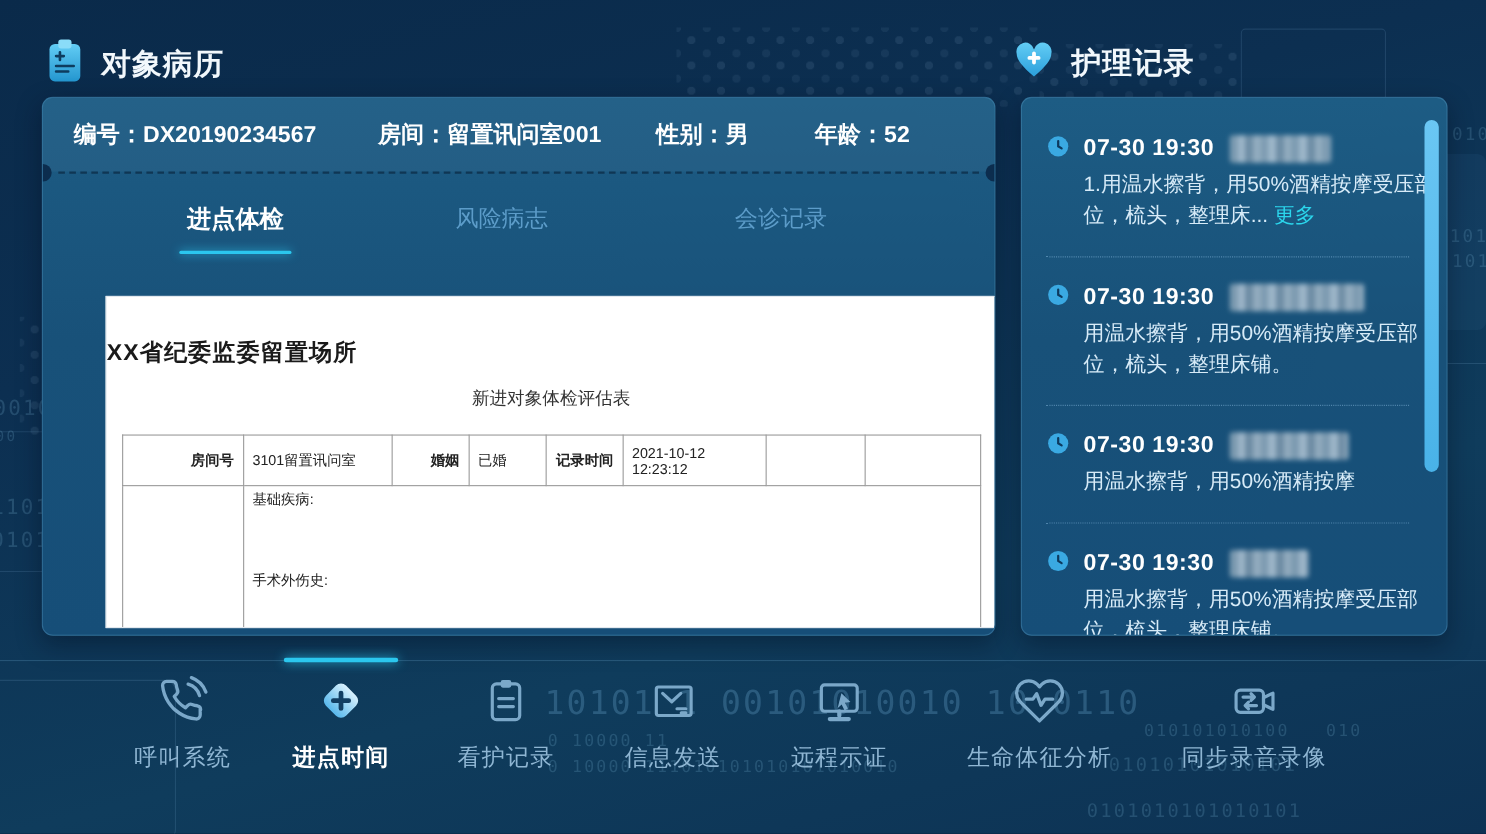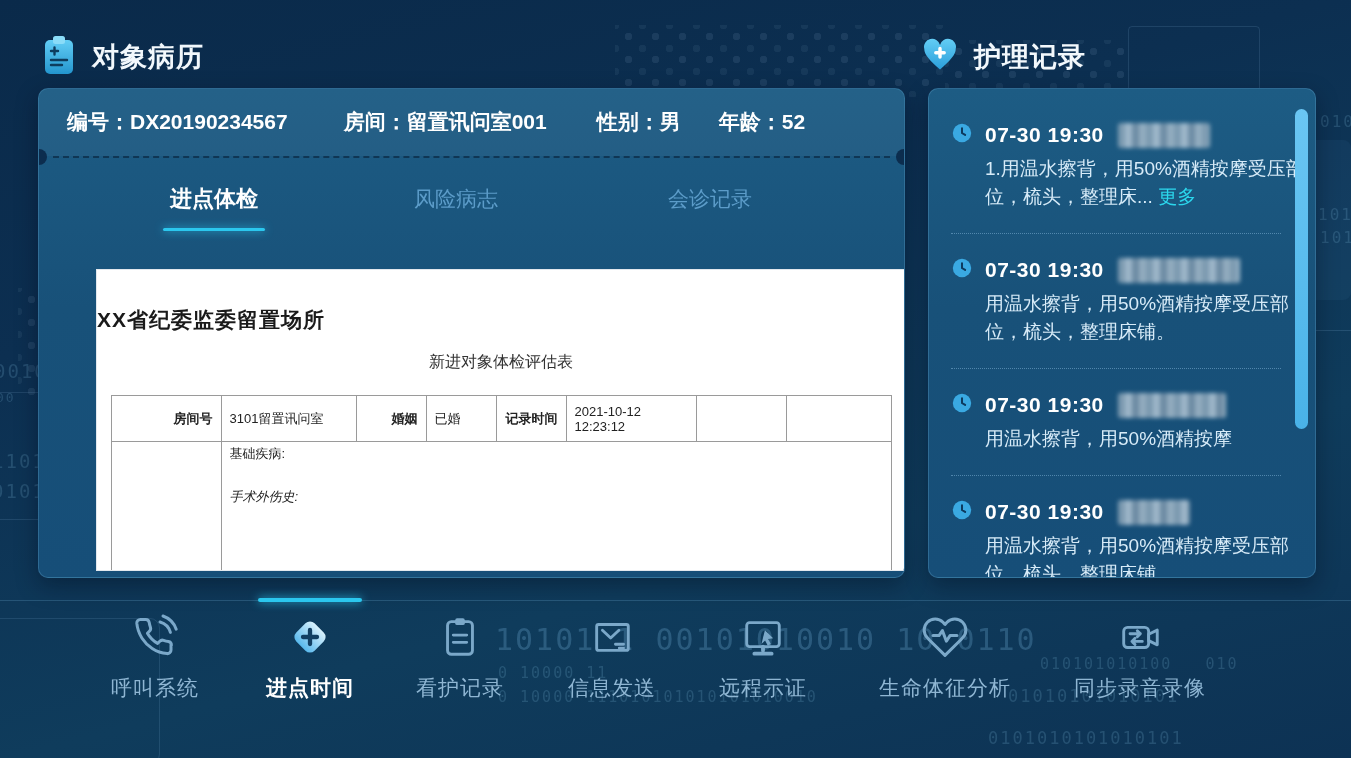--- a/index.html
+++ b/index.html
@@ -36,21 +36,21 @@
   .doc{position:absolute;left:57px;top:180px;width:810px;height:302px;background:#ffffff;
     border:1px solid #e2e8ee;overflow:hidden;}
   .doc-title{margin-top:36px;text-align:left;font-size:21px;font-weight:700;color:#1a1a1a;letter-spacing:1px;}
   .doc-sub{margin-top:18px;text-align:center;font-size:16px;color:#333333;}
   table.doc-table{margin:22px auto 0;border-collapse:collapse;width:780px;table-layout:fixed;}
   table.doc-table td{border:1px solid #9a9a9a;font-size:13px;color:#222;padding:3px 8px;vertical-align:middle;}
   td.lbl{font-weight:700;text-align:right;}
   td.val{text-align:left;}
   .doc-detail{padding:14px 8px 0 30px;vertical-align:top !important;}
   .doc-detail .dl1{font-size:13px;color:#222;}
-  .doc-detail .dl2{font-size:13px;color:#222;margin-top:25px;font-style:italic;}
+  .doc-detail .dl2{font-size:13px;color:#222;margin-top:56px;}
   
   .nurse-body{position:absolute;left:0;top:0;width:362px;padding:32px 0 0 22px;}
   .rec-head{display:flex;align-items:center;height:28px;}
   .rec-time{margin-left:12px;font-size:21px;font-weight:700;color:#ffffff;letter-spacing:0.5px;}
   .rec-name{display:inline-block;height:25px;margin-left:14px;border-radius:3px;opacity:0.85;
     background:repeating-linear-gradient(90deg,#8ea7ba 0 7px,#b5c8d7 7px 14px,#7c96ab 14px 21px,#a8bccb 21px 28px);
     filter:blur(2.2px);}
   .rec-text{margin:6px 0 0 34px;width:322px;font-size:19px;line-height:28px;color:#d7ebf8;}
   .rec-more{color:#2bd6ec;text-decoration:none;cursor:pointer;}
   .rec-sep{border:none;border-top:1px dotted rgba(150,200,235,0.45);margin:22px 10px 22px 0;}
@@ -124,21 +124,21 @@
       </svg>
     </span>
     <span class="section-title">对象病历</span>
   </div>
 
   <div class="card" style="left:38px;top:88px;width:867px;height:490px;">
     <div class="mc-headstrip"></div>
     <div class="mc-fields">
       <span class="mc-field" style="margin-right:56px;"><span>编号：</span><span>DX20190234567</span></span>
       <span class="mc-field" style="margin-right:50px;"><span>房间：</span><span>留置讯问室001</span></span>
-      <span class="mc-field" style="margin-right:38px;text-align:right;"><span>性别：</span><span>男</span></span>
+      <span class="mc-field" style="margin-right:60px;text-align:right;"><span>性别：</span><span>男</span></span>
       <span class="mc-field"><span>年龄：</span><span>52</span></span>
     </div>
     <div class="mc-dash"></div>
     <div class="notch" style="left:-8px;"></div>
     <div class="notch" style="right:-8px;"></div>
 
     <div class="tab active" style="left:124px;">进点体检</div>
     <div class="tab" style="left:366px;">风险病志</div>
     <div class="tab" style="left:620px;">会诊记录</div>
     <div class="tab-underline" style="left:124px;"></div>
@@ -241,21 +241,21 @@
         </div>
         <div class="rec-text">用温水擦背，用50%酒精按摩受压部位，梳头，整理床铺。</div>
       </div>
     </div>
     <div class="nscroll"></div>
   </div>
 
   <div class="nav-divider"></div>
   <div class="nav-active-bar"></div>
 
-  <div class="nav-item" style="left:45px;align-items:center;">
+  <div class="nav-item" style="left:56px;align-items:center;">
     <span class="nav-ico">
       <svg width="48" height="48" viewBox="0 0 24 24" fill="none" stroke="currentColor" stroke-width="1.5" stroke-linecap="round" stroke-linejoin="round">
         <path d="M20 15.9v2.6a1.8 1.8 0 0 1-2 1.8 16.9 16.9 0 0 1-7.4-2.6 16.6 16.6 0 0 1-5.1-5.1A16.9 16.9 0 0 1 2.9 5.1 1.8 1.8 0 0 1 4.7 3.2h2.6a1.8 1.8 0 0 1 1.8 1.5c.1.8.3 1.6.6 2.4a1.8 1.8 0 0 1-.4 1.9L8.2 10.1a14 14 0 0 0 5.1 5.1l1.1-1.1a1.8 1.8 0 0 1 1.9-.4c.8.3 1.6.5 2.4.6a1.8 1.8 0 0 1 1.5 1.8z"></path>
         <path d="M14.5 4.5a7.5 7.5 0 0 1 5.2 5.2M16 1.5a10.8 10.8 0 0 1 6.6 6.6"></path>
       </svg>
     </span>
     <span class="nav-label">呼叫系统</span>
   </div>
 
   <div class="nav-item active" style="left:200px;">

